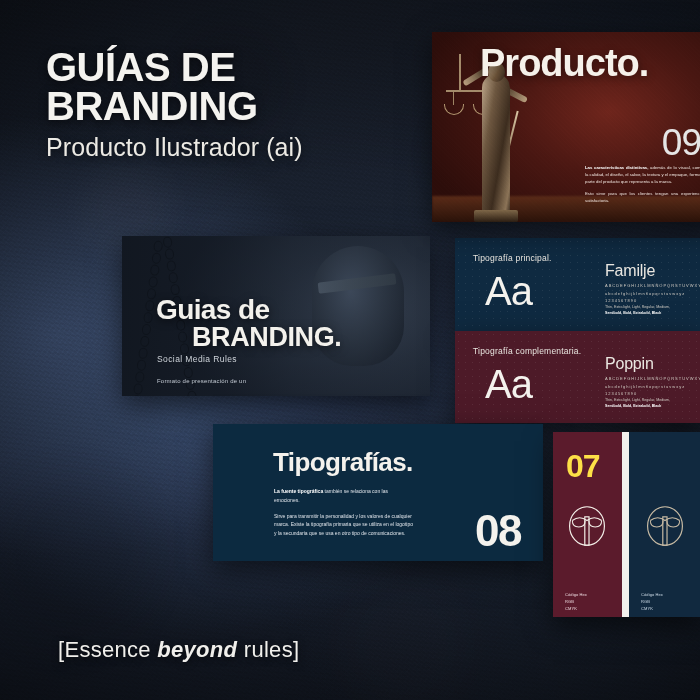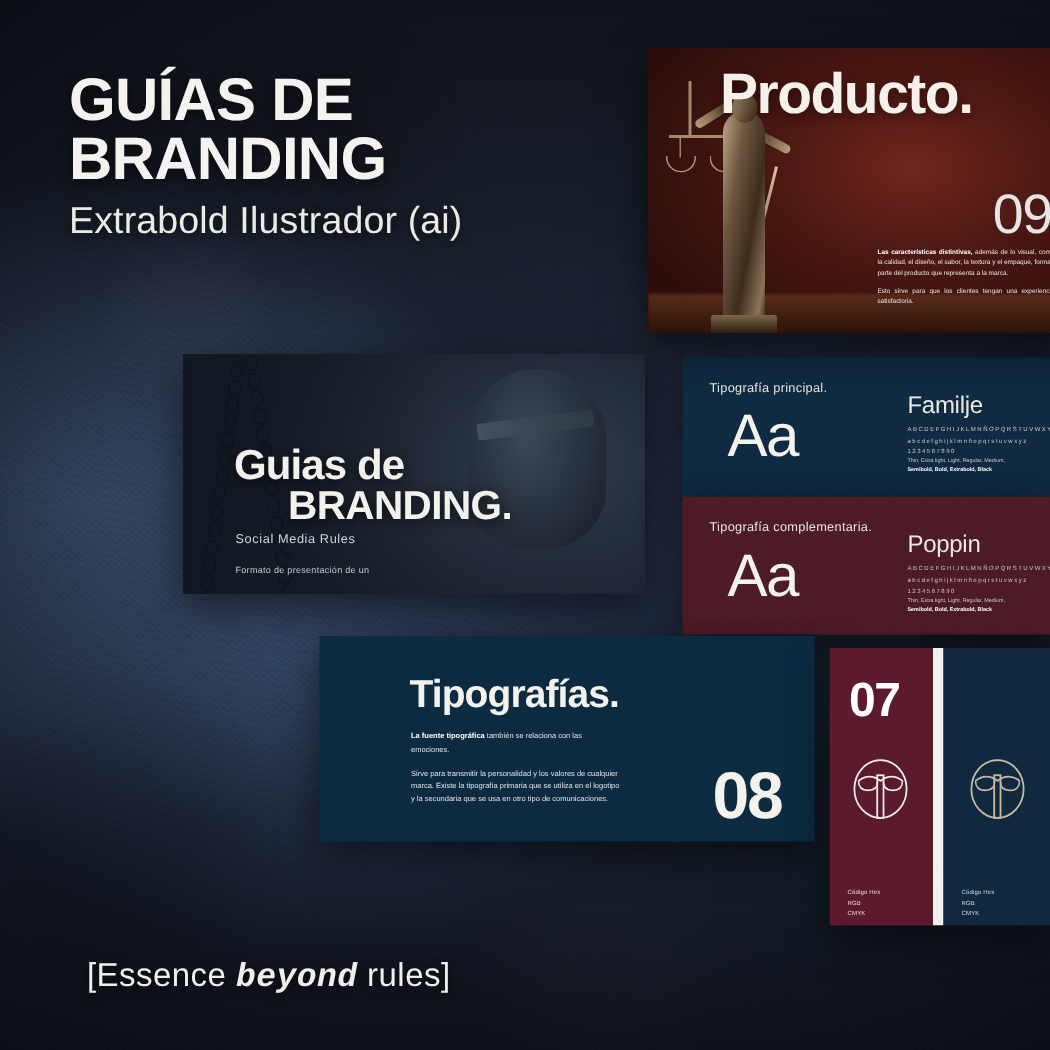--- a/index.html
+++ b/index.html
@@ -57,21 +57,21 @@
     color:#eceae4;font-weight:400;font-size:25px;margin-top:7px;
     letter-spacing:.1px;text-shadow:0 2px 8px rgba(0,0,0,.55);
   }
 
   
   #tagline{
     position:absolute;left:58px;top:637px;z-index:20;
     color:#f0efeb;font-size:22px;letter-spacing:.3px;
     text-shadow:0 2px 7px rgba(0,0,0,.6);white-space:nowrap;
   }
-  #tagline .em{font-family:Liberation Mono, monospace;font-style:italic;font-weight:700;}
+  #tagline .em{font-family:Liberation Sans, sans-serif;font-style:italic;font-weight:700;}
 
   
   .slide{position:absolute;overflow:hidden;box-shadow:0 9px 26px rgba(0,0,0,.55);}
 
   
   #slide-producto{left:396px;top:32px;width:285px;height:190px;z-index:14;margin-left:36px;}
   #slide-producto .bgred{
     position:absolute;inset:0;
     background:
       radial-gradient(ellipse 70% 70% at 62% 42%, #6e251c 0%, #4a1712 48%, #2c0d0a 100%);
@@ -219,41 +219,41 @@
     position:absolute;right:22px;bottom:8px;color:#f4f2ed;font-weight:700;font-size:44px;
     letter-spacing:-1.5px;line-height:1;
   }
 
   
   #slide-colores{left:553px;top:432px;width:147px;height:185px;z-index:16;}
   .swatch{position:absolute;top:0;bottom:0;}
   #sw-red{left:0;width:69px;background:#5b1b2c;}
   #sw-navy{left:76px;right:0;background:#11293f;}
   #slide-colores .gap{position:absolute;left:69px;top:0;bottom:0;width:7px;background:#f2f0ec;}
-  .sw-num{position:absolute;left:13px;top:18px;color:#ffffff;font-weight:700;font-size:32px;letter-spacing:-1px;line-height:1;}
+  .sw-num{position:absolute;left:13px;top:18px;color:#fde047;font-weight:700;font-size:32px;letter-spacing:-1px;line-height:1;}
   .sw-logo{position:absolute;left:12px;top:72px;width:44px;height:44px;}
   .sw-meta{position:absolute;left:12px;bottom:5px;font-size:4px;line-height:1.75;letter-spacing:.1px;}
   #sw-red .sw-meta{color:#ecd9de;}
   #sw-navy .sw-meta{color:#cfdce8;}
   #sw-navy .sw-logo{left:14px;}
 </style>
 </head>
 <body>
 
 <div id="stage">
 
   <div class="bg-base"></div>
   <div class="bg-blotch"></div>
   <div class="bg-grain"></div>
   <div class="bg-vignette"></div>
 
   <div id="headline">
     <div class="hl">GUÍAS DE</div>
     <div class="hl">BRANDING</div>
-    <div class="sub">Extrabold Ilustrador (ai)</div>
+    <div class="sub">Producto Ilustrador (ai)</div>
   </div>
 
   <div class="slide" id="slide-producto">
     <div class="bgred"></div>
     <div class="floor"></div>
     <div class="statue" id="st-prod">
       <div class="pole"></div>
         <div class="beam"></div>
       <div class="strL"></div>
         <div class="strR"></div>

